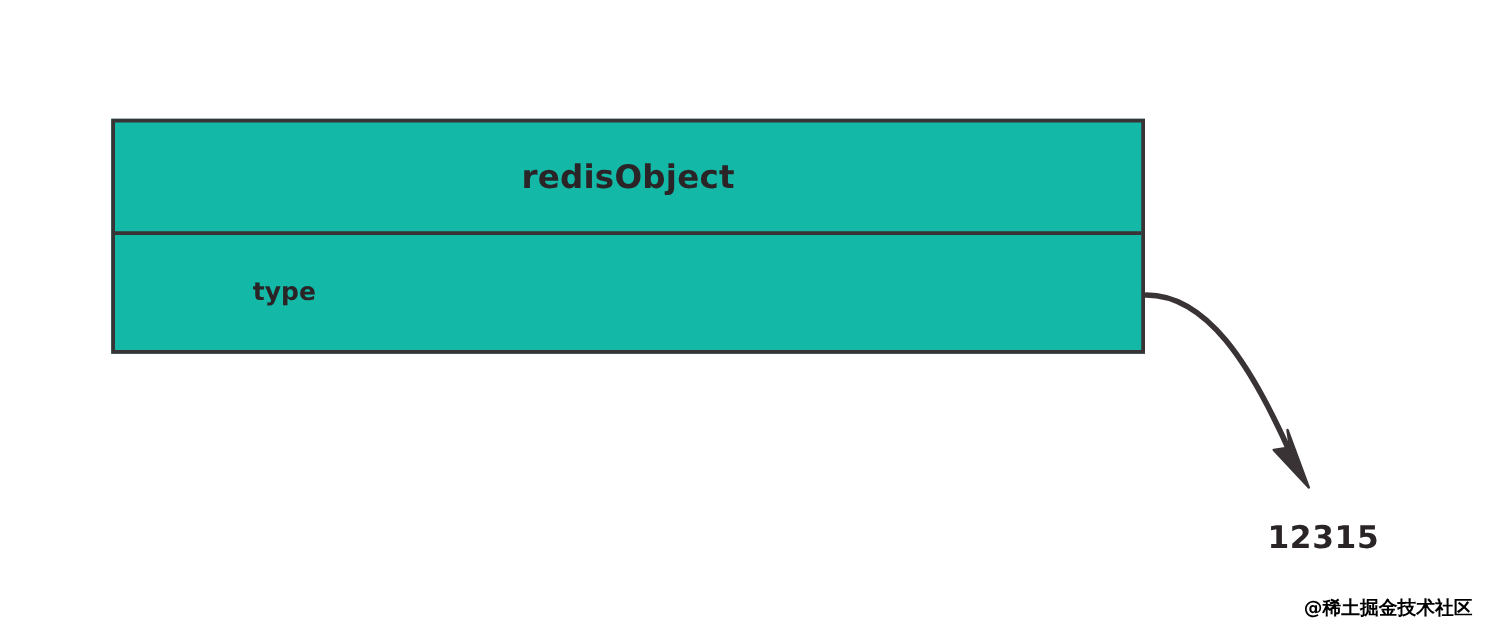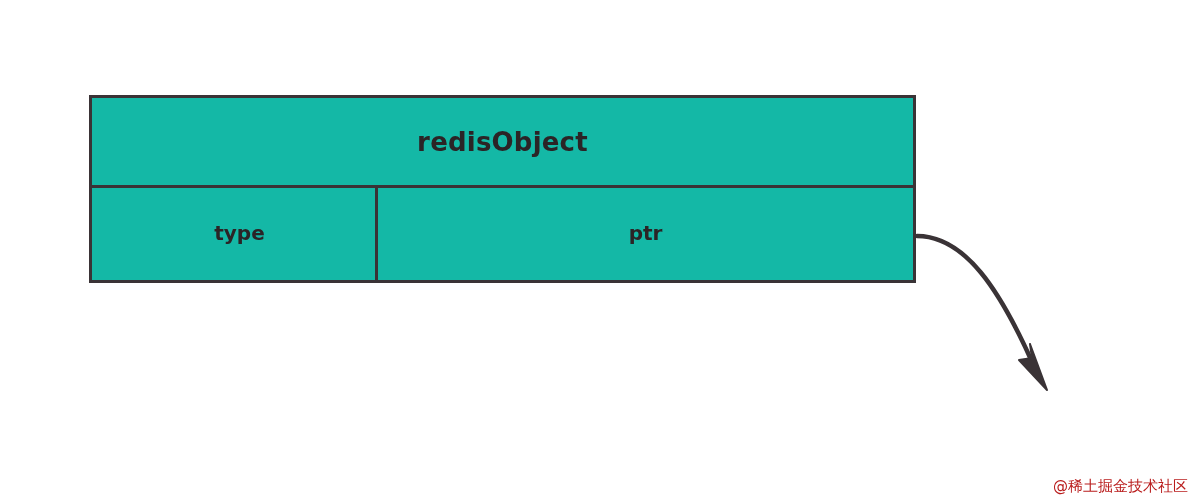--- a/index.html
+++ b/index.html
@@ -57,21 +57,21 @@
     flex-direction: column;
     align-items: center;
     justify-content: center;
     color: #2b2426;
     line-height: 1.28;
     text-align: center;
   }
   .field + .field {
     border-left: 3px solid #3a3336;
   }
-  .field-type     { flex: 0 0 271px; margin-left: 12px; }
+  .field-type     { flex: 0 0 271px; }
   .field-encoding { flex: 0 0 278px; }
   .field-ptr      { flex: 1 1 auto; }
 
   .field-name {
     font-size: 20px;
     font-weight: bold;
   }
   .field-value {
     font-size: 20px;
     font-weight: bold;
@@ -95,51 +95,50 @@
     font-size: 25px;
     font-weight: bold;
     color: #2b2426;
     letter-spacing: 0.5px;
     white-space: nowrap;
   }
 
   
   .watermark {
     position: absolute;
-    right: 10px;
+    right: 20px;
     bottom: 6px;
     font-size: 15px;
-    color: #b91c1c;
+    color: #000000;
     white-space: nowrap;
+    font-weight: bold;
   }
 </style>
 </head>
 <body>
 
 <div id="canvas">
 
   <div class="struct-table">
 
     <div class="struct-title">redisObject</div>
 
     <div class="struct-fields">
 
       <div class="field field-type">
         <span class="field-name">type</span>
       </div>
 
 
-      <div class="field field-ptr">
-        <span class="field-name">ptr</span>
-      </div>
 
     </div>
   </div>
 
   <svg class="arrow-layer" viewBox="0 0 1198 502" xmlns="http://www.w3.org/2000/svg">
     <path d="M 917 236 C 965 236, 1000 290, 1033 364" fill="none" stroke="#3a3336" stroke-width="4.5" stroke-linecap="round"></path>
     <path d="M 1047 390 L 1019 360 L 1032 358 L 1030 344 Z" fill="#3a3336" stroke="#3a3336" stroke-width="2" stroke-linejoin="round"></path>
   </svg>
 
+  <div class="target-label">12315</div>
 
   <div class="watermark">@稀土掘金技术社区</div>
 
 </div>
 
 </body></html>

